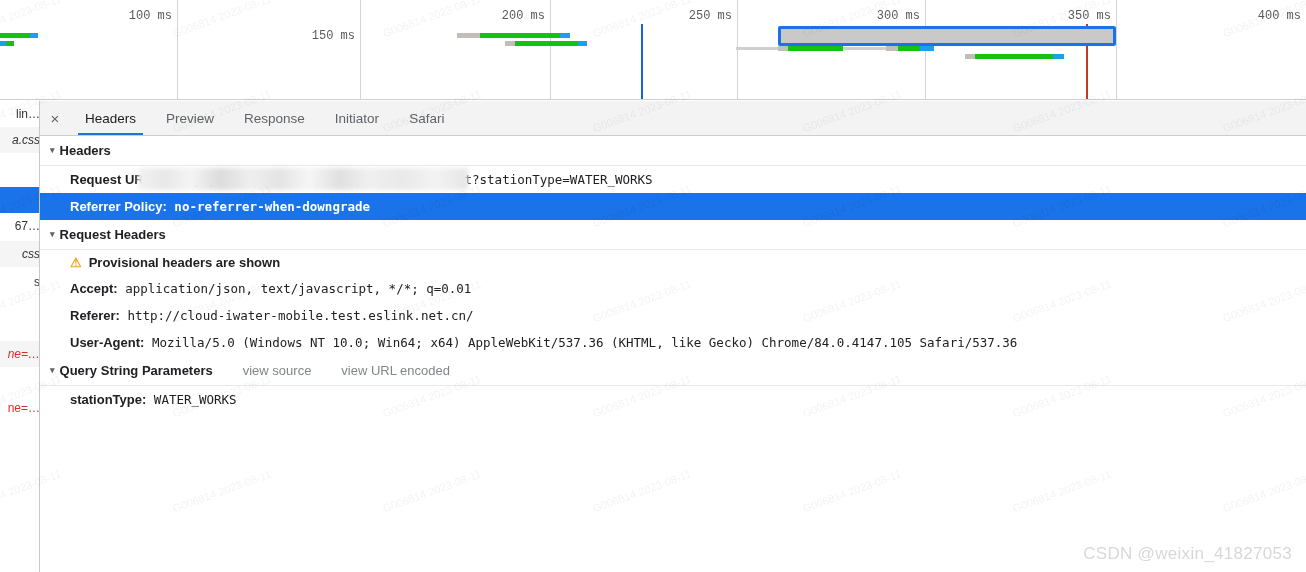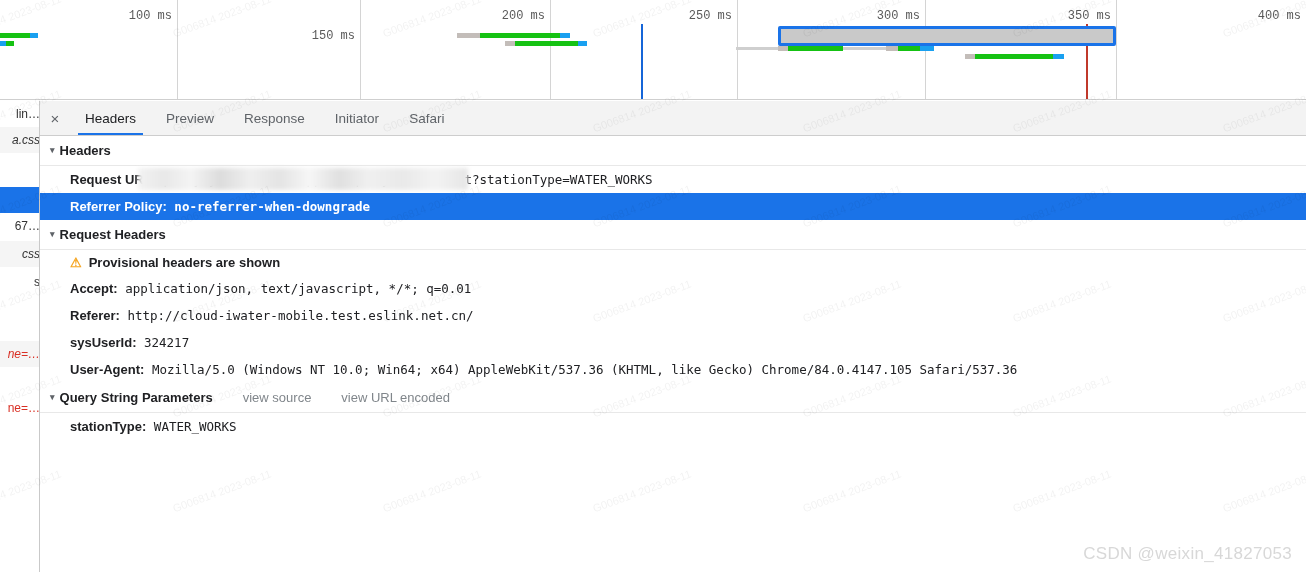--- a/index.html
+++ b/index.html
@@ -272,21 +272,20 @@
         <span class="caret">▾</span>
         <span>Request Headers</span>
       </div>
       <div class="warn-row">
         <span class="warn-icon">⚠</span>
         <span>Provisional headers are shown</span>
       </div>
       <div id="request-header-rows">
           <div class="kv"><span class="k">Accept:</span><span class="v"> application/json, text/javascript, */*; q=0.01</span></div>
           <div class="kv"><span class="k">Referer:</span><span class="v"> http://cloud-iwater-mobile.test.eslink.net.cn/</span></div>
-          <div class="kv"><span class="k">sysUserId:</span><span class="v"> 324217</span></div>
           <div class="kv"><span class="k">User-Agent:</span><span class="v"> Mozilla/5.0 (Windows NT 10.0; Win64; x64) AppleWebKit/537.36 (KHTML, like Gecko) Chrome/84.0.4147.105 Safari/537.36</span></div>
         </div>
 
       <div class="section-head">
         <span class="caret">▾</span>
         <span>Query String Parameters</span>
         <span class="head-link">view source</span>
         <span class="head-link">view URL encoded</span>
       </div>
       <div id="query-string-rows">

